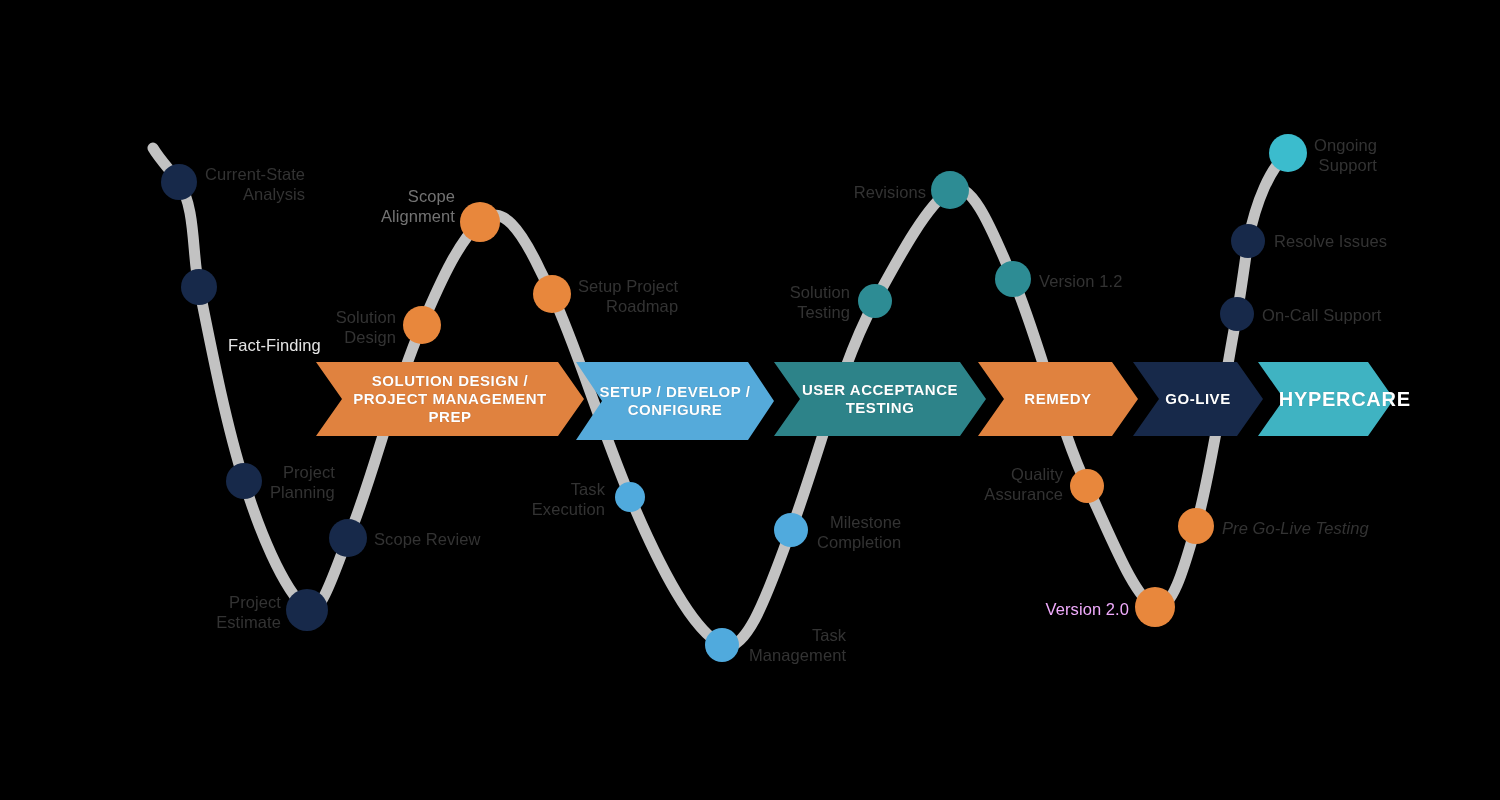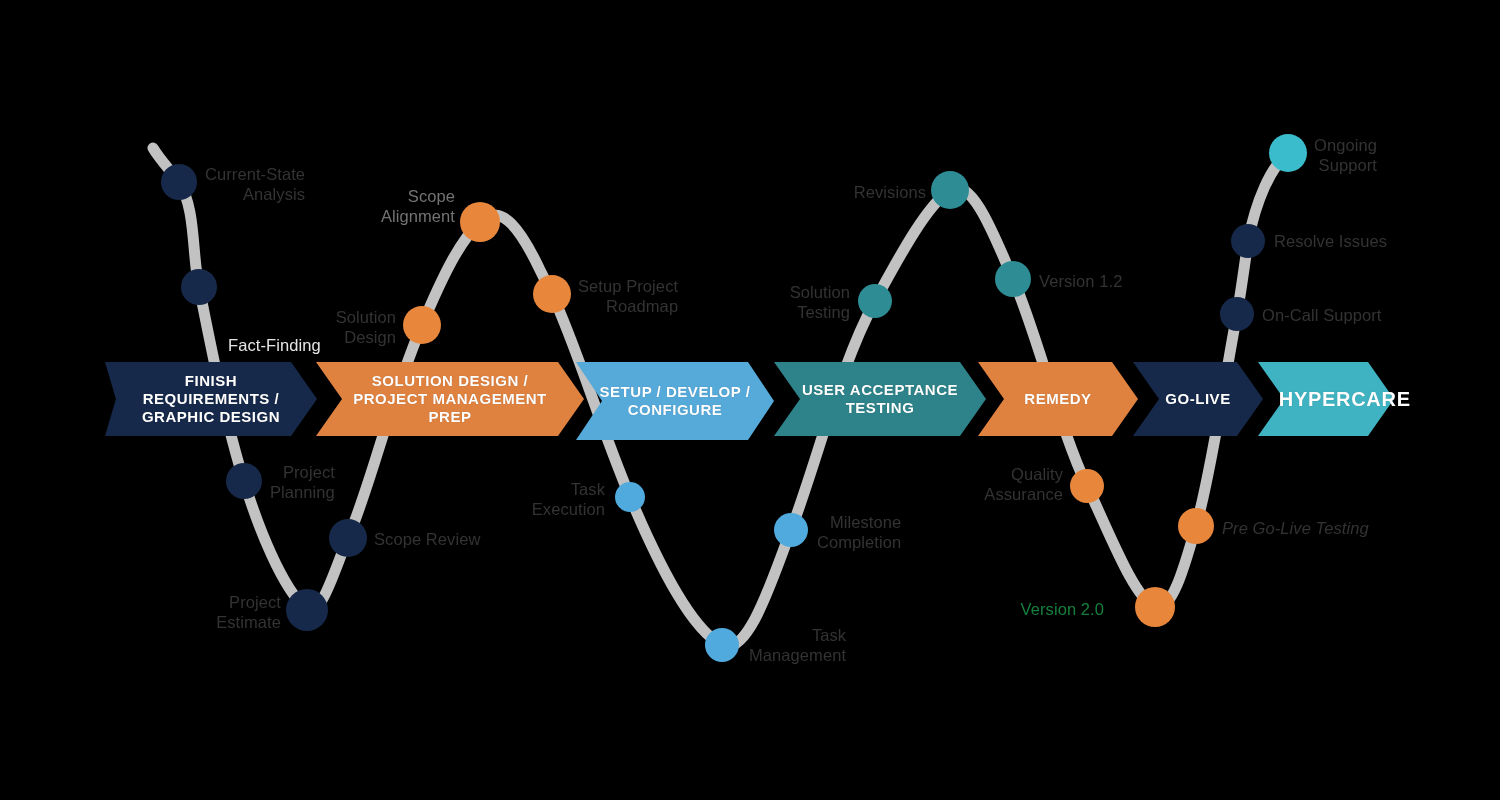--- a/index.html
+++ b/index.html
@@ -102,27 +102,20 @@
 </head>
 <body>
 
 <div id="stage">
 
   <svg id="curve-layer" viewBox="0 0 1500 800" aria-hidden="true">
     <path id="wave-path" fill="none" stroke="#c2c2c2" stroke-width="11" stroke-linecap="round" d="M 153,148 C 160,160 172,172 179,182 C 196,208 192,256 199,287 C 212,352 226,424 244,481 C 258,527 282,588 307,610 C 320,622 338,560 348,538 C 372,482 390,400 422,325 C 444,273 460,241 480,222 C 502,201 522,232 540,270 C 546,282 549,288 552,294 C 576,345 598,420 630,497 C 660,568 692,630 722,645 C 748,657 772,580 791,530 C 818,459 840,365 875,301 C 898,259 926,206 950,190 C 972,175 996,240 1013,279 C 1036,330 1060,430 1087,486 C 1110,534 1134,598 1155,607 C 1172,614 1186,561 1196,526 C 1212,470 1226,370 1237,314 C 1241,292 1245,262 1248,241 C 1256,201 1270,168 1288,153"></path>
   </svg>
 
   <div id="banner-layer">
-      <div class="chev" style="left: 105px; top: 362px; width: 212px; height: 74px;">
-        <svg class="chev-shape" viewBox="0 0 212 74" preserveAspectRatio="none">
-          <polygon points="0,0 186,0 212,37 186,74 0,74 10.92,37" fill="#17294a"></polygon>
-        </svg>
-        <div class="chev-label" style="font-size: 15px; width: 170.4px;">FINISH REQUIREMENTS /
-GRAPHIC DESIGN</div>
-      </div>
       <div class="chev" style="left: 316px; top: 362px; width: 268px; height: 74px;">
         <svg class="chev-shape" viewBox="0 0 268 74" preserveAspectRatio="none">
           <polygon points="0,0 242,0 268,37 242,74 0,74 26,37" fill="#e0823f"></polygon>
         </svg>
         <div class="chev-label" style="font-size: 15px; width: 226.4px;">SOLUTION DESIGN /
 PROJECT MANAGEMENT
 PREP</div>
       </div>
       <div class="chev" style="left: 576px; top: 362px; width: 198px; height: 78px;">
         <svg class="chev-shape" viewBox="0 0 198 74" preserveAspectRatio="none">
@@ -194,21 +187,21 @@
       <div class="node-label lbl-left" style="left: 850px; top: 302px; color: rgb(51, 51, 51);">Solution
 Testing</div>
       <div class="node" style="left: 950px; top: 190px; width: 38px; height: 38px; background: rgb(45, 140, 148);"></div>
       <div class="node-label lbl-left" style="left: 926px; top: 192px; color: rgb(51, 51, 51);">Revisions</div>
       <div class="node" style="left: 1013px; top: 279px; width: 36px; height: 36px; background: rgb(45, 140, 148);"></div>
       <div class="node-label lbl-right" style="left: 1039px; top: 281px; color: rgb(51, 51, 51);">Version 1.2</div>
       <div class="node" style="left: 1087px; top: 486px; width: 34px; height: 34px; background: rgb(232, 135, 60);"></div>
       <div class="node-label lbl-left" style="left: 1063px; top: 484px; color: rgb(51, 51, 51);">Quality
 Assurance</div>
       <div class="node" style="left: 1155px; top: 607px; width: 40px; height: 40px; background: rgb(232, 135, 60);"></div>
-      <div class="node-label lbl-left" style="left: 1104px; top: 609px; color: #15803d;">Version 2.0</div>
+      <div class="node-label lbl-left" style="left: 1129px; top: 609px; color: #f0abfc;">Version 2.0</div>
       <div class="node" style="left: 1196px; top: 526px; width: 36px; height: 36px; background: rgb(232, 135, 60);"></div>
       <div class="node-label lbl-right" style="left: 1222px; top: 528px; color: rgb(51, 51, 51); font-style: italic;">Pre Go-Live Testing</div>
       <div class="node" style="left: 1237px; top: 314px; width: 34px; height: 34px; background: rgb(23, 41, 74);"></div>
       <div class="node-label lbl-right" style="left: 1262px; top: 315px; color: rgb(51, 51, 51);">On-Call Support</div>
       <div class="node" style="left: 1248px; top: 241px; width: 34px; height: 34px; background: rgb(23, 41, 74);"></div>
       <div class="node-label lbl-right" style="left: 1274px; top: 241px; color: rgb(51, 51, 51);">Resolve Issues</div>
       <div class="node" style="left: 1288px; top: 153px; width: 38px; height: 38px; background: rgb(59, 188, 205);"></div>
       <div class="node-label lbl-right" style="left: 1314px; top: 155px; color: rgb(51, 51, 51);">Ongoing
 Support</div>
     </div>

